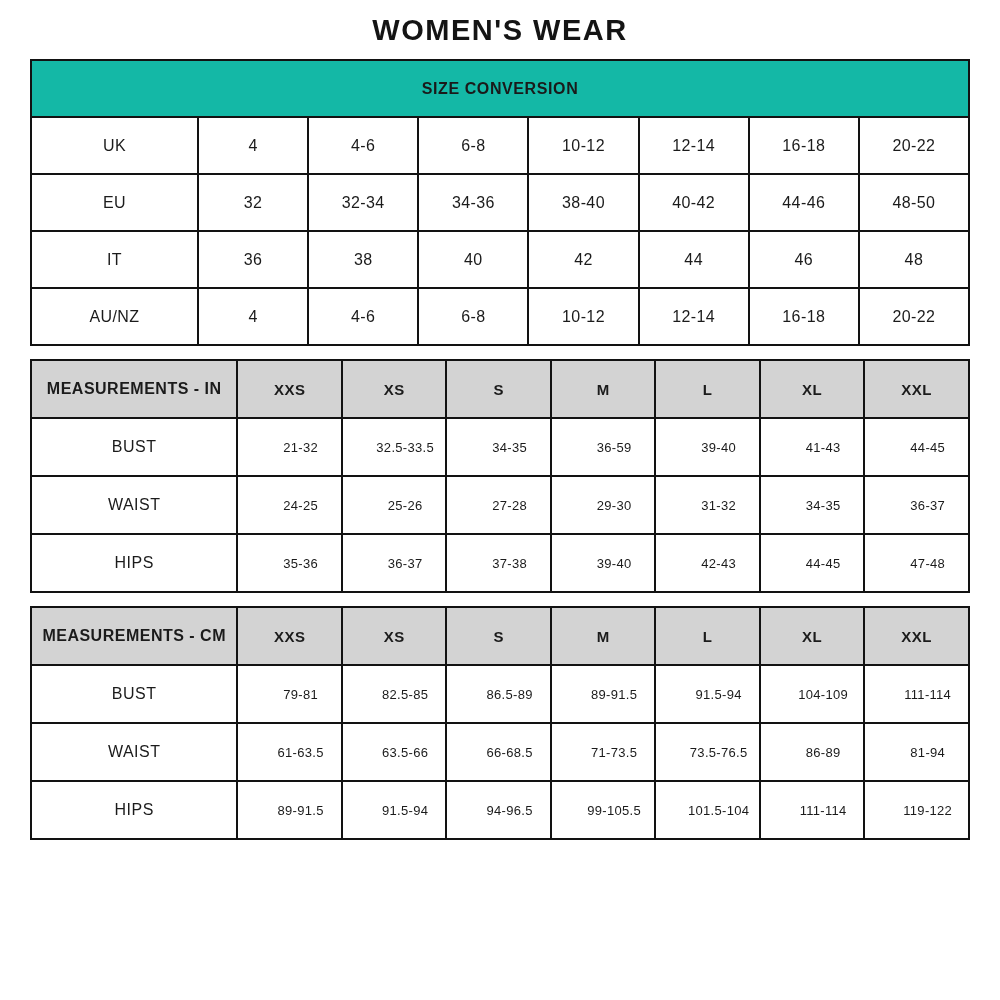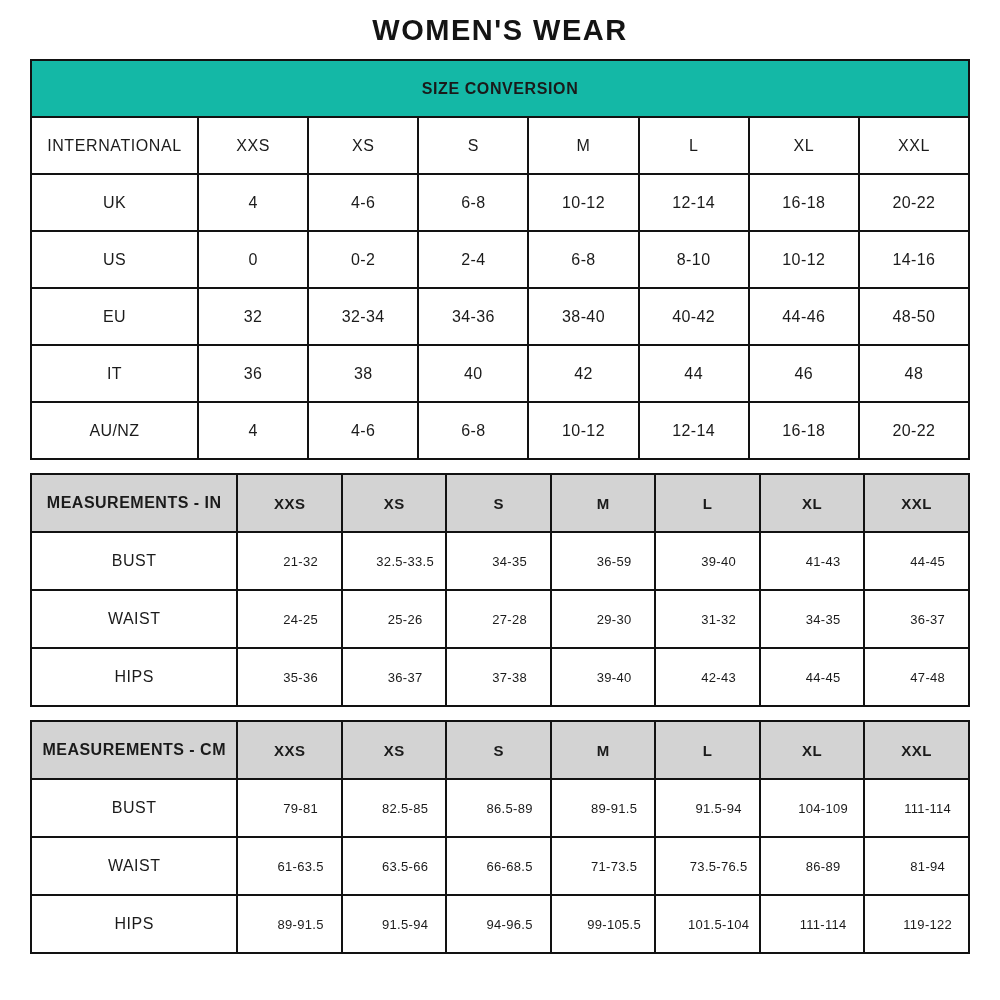--- a/index.html
+++ b/index.html
@@ -89,51 +89,31 @@
         <col style="width:11.74%">
       <col style="width:11.74%">
         <col style="width:11.74%">
         <col style="width:11.74%">
         <col style="width:11.74%">
     </colgroup>
     <thead>
       <tr class="banner-row">
         <th colspan="8">SIZE CONVERSION</th>
       </tr>
-      <tr class="col-head">
-        <td>INTERNATIONAL</td>
-        <td>XXS</td>
-        <td>XS</td>
-        <td>S</td>
-        <td>M</td>
-        <td>L</td>
-        <td>XL</td>
-        <td>XXL</td>
-      </tr>
     </thead>
     <tbody>
       <tr>
         <td>UK</td>
         <td>4</td>
         <td>4-6</td>
         <td>6-8</td>
         <td>10-12</td>
         <td>12-14</td>
         <td>16-18</td>
         <td>20-22</td>
-      </tr>
-      <tr>
-        <td>US</td>
-        <td>0</td>
-        <td>0-2</td>
-        <td>2-4</td>
-        <td>6-8</td>
-        <td>8-10</td>
-        <td>10-12</td>
-        <td>14-16</td>
       </tr>
       <tr>
         <td>EU</td>
         <td>32</td>
         <td>32-34</td>
         <td>34-36</td>
         <td>38-40</td>
         <td>40-42</td>
         <td>44-46</td>
         <td>48-50</td>

